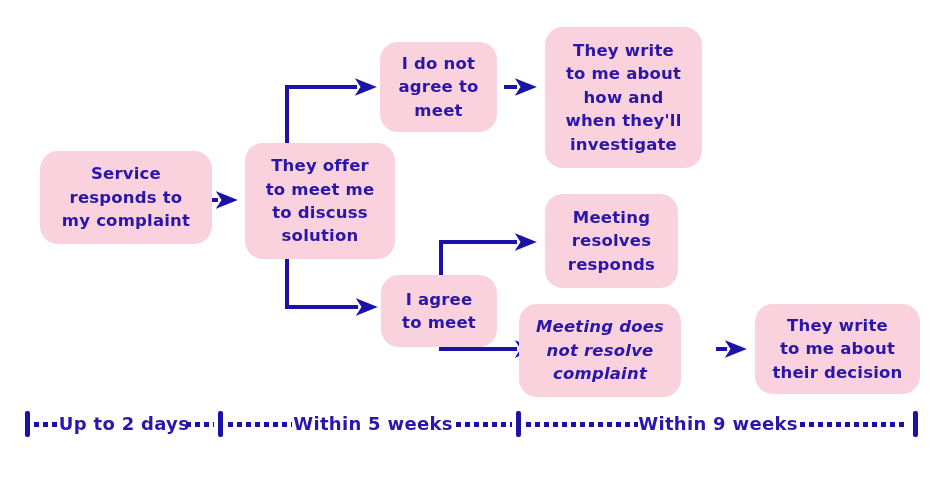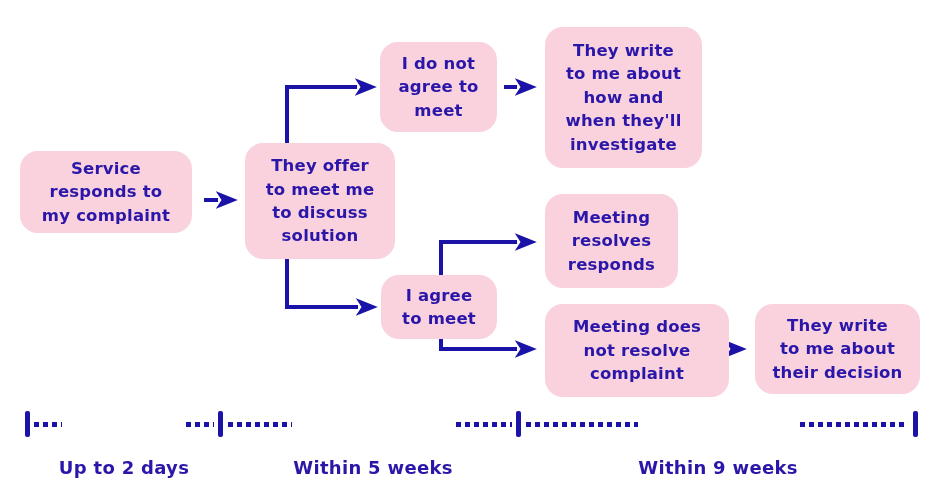--- a/index.html
+++ b/index.html
@@ -69,21 +69,20 @@
   }
   .tl-label {
     position: absolute;
     top: 413px;
     transform: translateX(-50%);
     color: var(--ink, #2a16a8);
     font-weight: bold;
     font-size: 18px;
     letter-spacing: 0.3px;
     white-space: nowrap;
-    margin-top: 44px;
   }
 </style>
 </head>
 <body>
 
 <div class="canvas">
 
   <svg class="connectors" width="947" height="483" viewBox="0 0 947 483">
     <defs>
       <marker id="arrowhead" viewBox="0 0 10 8" refX="1" refY="4" markerWidth="5.5" markerHeight="4.4" orient="auto">
@@ -92,21 +91,21 @@
     </defs>
     <path class="conn" d="M204 200 H218" marker-end="url(#arrowhead)"></path>
     <path class="conn" d="M287 143 V87 H357" marker-end="url(#arrowhead)"></path>
     <path class="conn" d="M504 87 H517" marker-end="url(#arrowhead)"></path>
     <path class="conn" d="M287 259 V307 H358" marker-end="url(#arrowhead)"></path>
     <path class="conn" d="M441 275 V242 H517" marker-end="url(#arrowhead)"></path>
     <path class="conn" d="M441 339 V349 H517" marker-end="url(#arrowhead)"></path>
     <path class="conn" d="M716 349 H727" marker-end="url(#arrowhead)"></path>
   </svg>
 
-  <div class="node" style="left:20px; top:151px; width:172px; height:82px;">Service
+  <div class="node" style="left:40px; top:151px; width:172px; height:93px;">Service
 responds to
 my complaint</div>
 
   <div class="node" style="left:245px; top:143px; width:150px; height:116px;">They offer
 to meet me
 to discuss
 solution</div>
 
   <div class="node" style="left:380px; top:42px; width:117px; height:90px;">I do not
 agree to
@@ -115,24 +114,24 @@
   <div class="node" style="left:545px; top:27px; width:157px; height:141px;">They write
 to me about
 how and
 when they'll
 investigate</div>
 
   <div class="node" style="left:545px; top:194px; width:133px; height:94px;">Meeting
 resolves
 responds</div>
 
-  <div class="node" style="left:381px; top:275px; width:116px; height:64px;">I agree
+  <div class="node" style="left:381px; top:275px; width:116px; height:72px;">I agree
 to meet</div>
 
-  <div class="node" style="left:545px; top:304px; width:184px; height:93px;">Meeting does
+  <div class="node" style="left:519px; top:304px; width:162px; height:93px;font-style:italic;">Meeting does
 not resolve
 complaint</div>
 
   <div class="node" style="left:755px; top:304px; width:165px; height:90px;">They write
 to me about
 their decision</div>
 
   <div>
     <div class="tl-tick" style="left:25px;"></div>
     <div class="tl-tick" style="left:218px;"></div>

